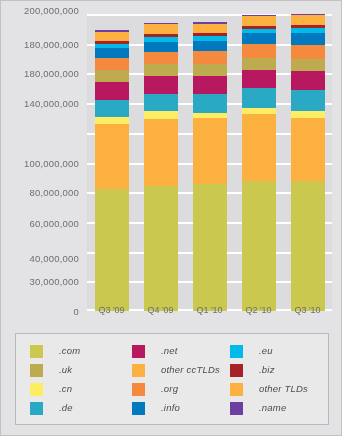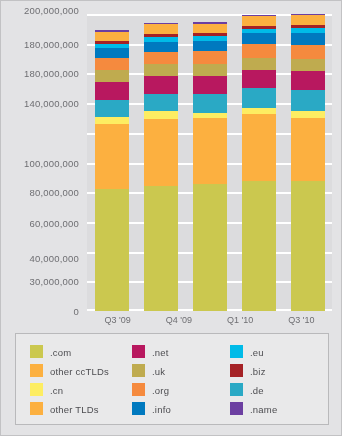--- a/index.html
+++ b/index.html
@@ -65,21 +65,21 @@
     width:34px;
     height:100%;
     display:flex;
     flex-direction:column;
     justify-content:flex-end;
   }
   .seg{width:100%;}
   .xaxis{
     position:absolute;
     left:86px;
-    top:310px;
+    top:300px;
     width:245px;
     height:18px;
     display:flex;
     justify-content:space-around;
   }
   .xlabel{
     width:34px;
     text-align:center;
     font-size:9px;
     color:#6e6e72;
@@ -100,22 +100,23 @@
     padding:8px 10px 6px 14px;
   }
   .legend-grid{
     display:grid;
     grid-template-columns:102px 98px 100px;
     grid-auto-rows:19px;
     align-items:center;
   }
   .litem{
     display:flex;
-    align-items:flex-end;
-    gap:7px;
+    align-items:flex-start;
+    gap:16px;
+    font-style:italic;
   }
   .swatch{
     width:13px;height:13px;
     flex:0 0 13px;
     display:block;
   }
   .ltext{
     font-size:9.5px;
     color:#4d4d51;
     letter-spacing:0.2px;
@@ -225,68 +226,69 @@
             <div class="seg" title="other ccTLDs" style="background: rgb(252, 176, 64); height: 63.855px;"></div>
             <div class="seg" title=".com" style="background: rgb(203, 200, 79); height: 132.165px;"></div>
           </div>
         </div>
     </div>
 
     <div class="xaxis">
         <div class="xlabel">Q3 '09</div>
         <div class="xlabel">Q4 '09</div>
         <div class="xlabel">Q1 '10</div>
+        <div class="xlabel">Q2 '10</div>
         <div class="xlabel">Q3 '10</div>
       </div>
 
   </div>
 
   <div class="legend">
     <div class="legend-grid">
         <div class="litem">
           <span class="swatch" style="background: rgb(203, 200, 79);"></span>
           <span class="ltext">.com</span>
         </div>
         <div class="litem">
           <span class="swatch" style="background: rgb(184, 24, 95);"></span>
           <span class="ltext">.net</span>
         </div>
         <div class="litem">
           <span class="swatch" style="background: rgb(0, 187, 232);"></span>
           <span class="ltext">.eu</span>
         </div>
         <div class="litem">
+          <span class="swatch" style="background: rgb(191, 171, 79);"></span>
+          <span class="ltext">.uk</span>
+        </div>
+        <div class="litem">
           <span class="swatch" style="background: rgb(252, 176, 64);"></span>
           <span class="ltext">other ccTLDs</span>
         </div>
         <div class="litem">
-          <span class="swatch" style="background: rgb(191, 171, 79);"></span>
-          <span class="ltext">.uk</span>
-        </div>
-        <div class="litem">
           <span class="swatch" style="background: rgb(165, 34, 38);"></span>
           <span class="ltext">.biz</span>
         </div>
         <div class="litem">
           <span class="swatch" style="background: rgb(253, 237, 98);"></span>
           <span class="ltext">.cn</span>
         </div>
         <div class="litem">
           <span class="swatch" style="background: rgb(245, 138, 62);"></span>
           <span class="ltext">.org</span>
         </div>
         <div class="litem">
+          <span class="swatch" style="background: rgb(252, 176, 64);"></span>
+          <span class="ltext">other TLDs</span>
+        </div>
+        <div class="litem">
           <span class="swatch" style="background: rgb(42, 169, 197);"></span>
           <span class="ltext">.de</span>
         </div>
         <div class="litem">
-          <span class="swatch" style="background: rgb(252, 176, 64);"></span>
-          <span class="ltext">other TLDs</span>
-        </div>
-        <div class="litem">
           <span class="swatch" style="background: rgb(0, 121, 191);"></span>
           <span class="ltext">.info</span>
         </div>
         <div class="litem">
           <span class="swatch" style="background: rgb(108, 63, 161);"></span>
           <span class="ltext">.name</span>
         </div>
       </div>
   </div>
 

